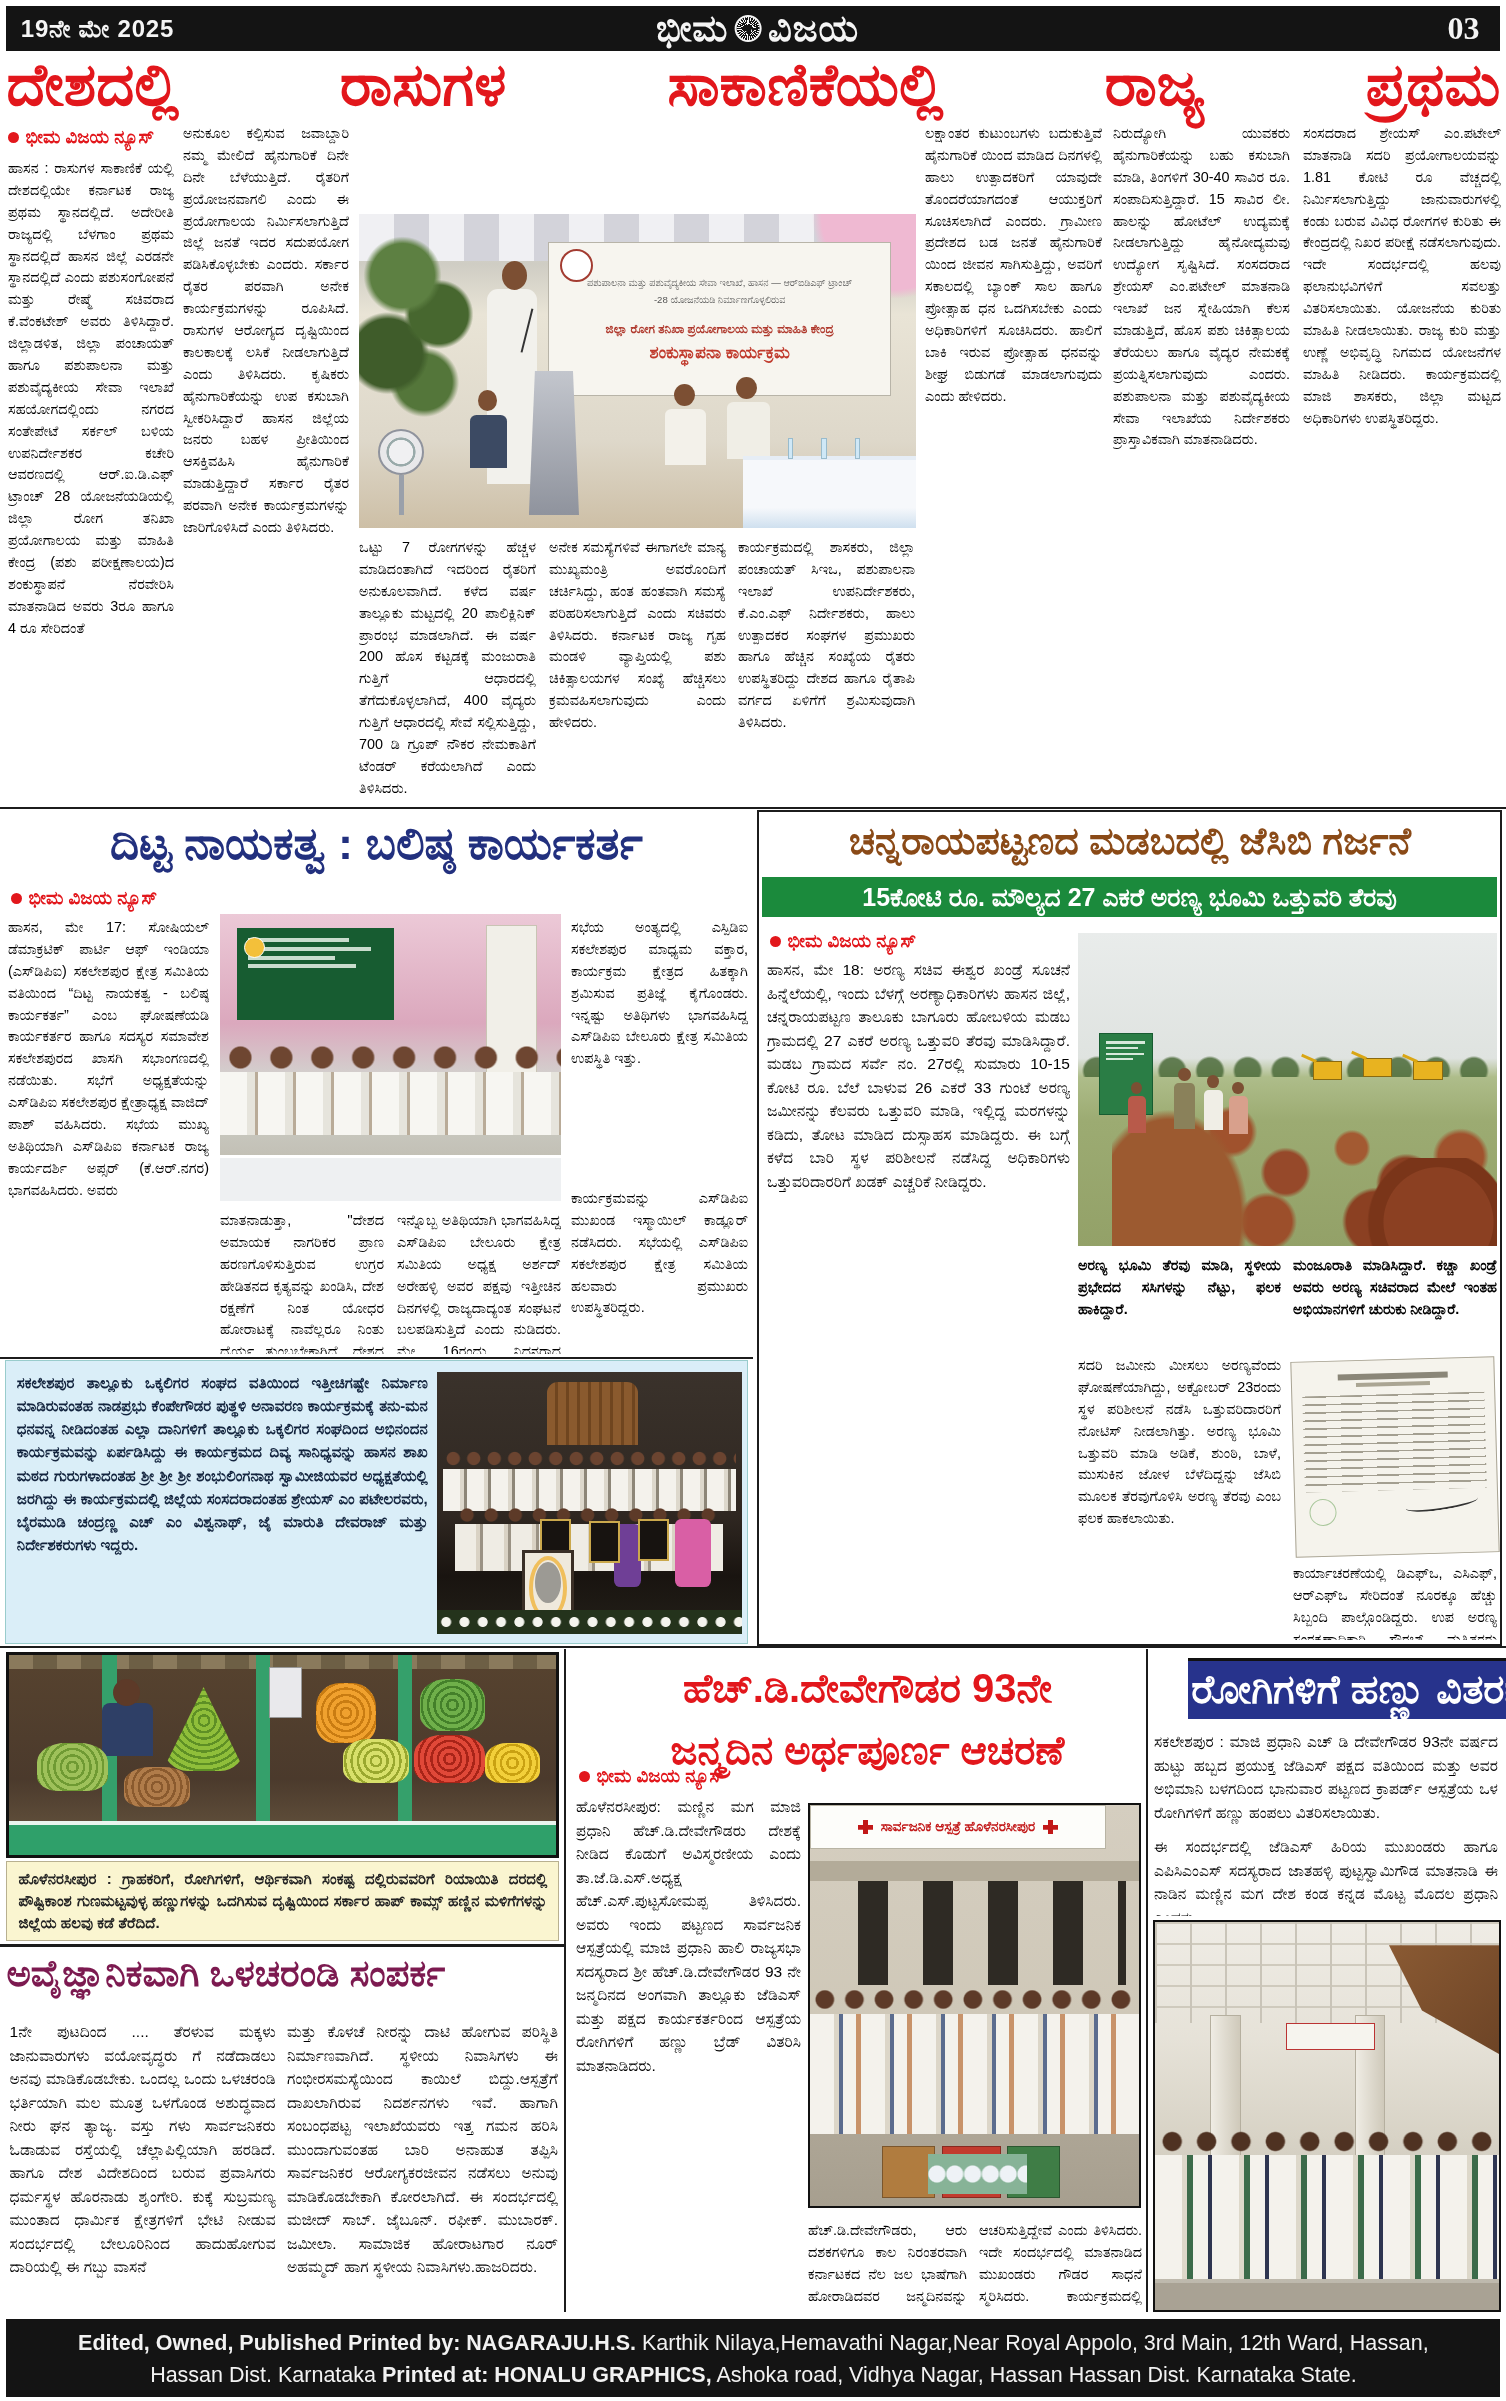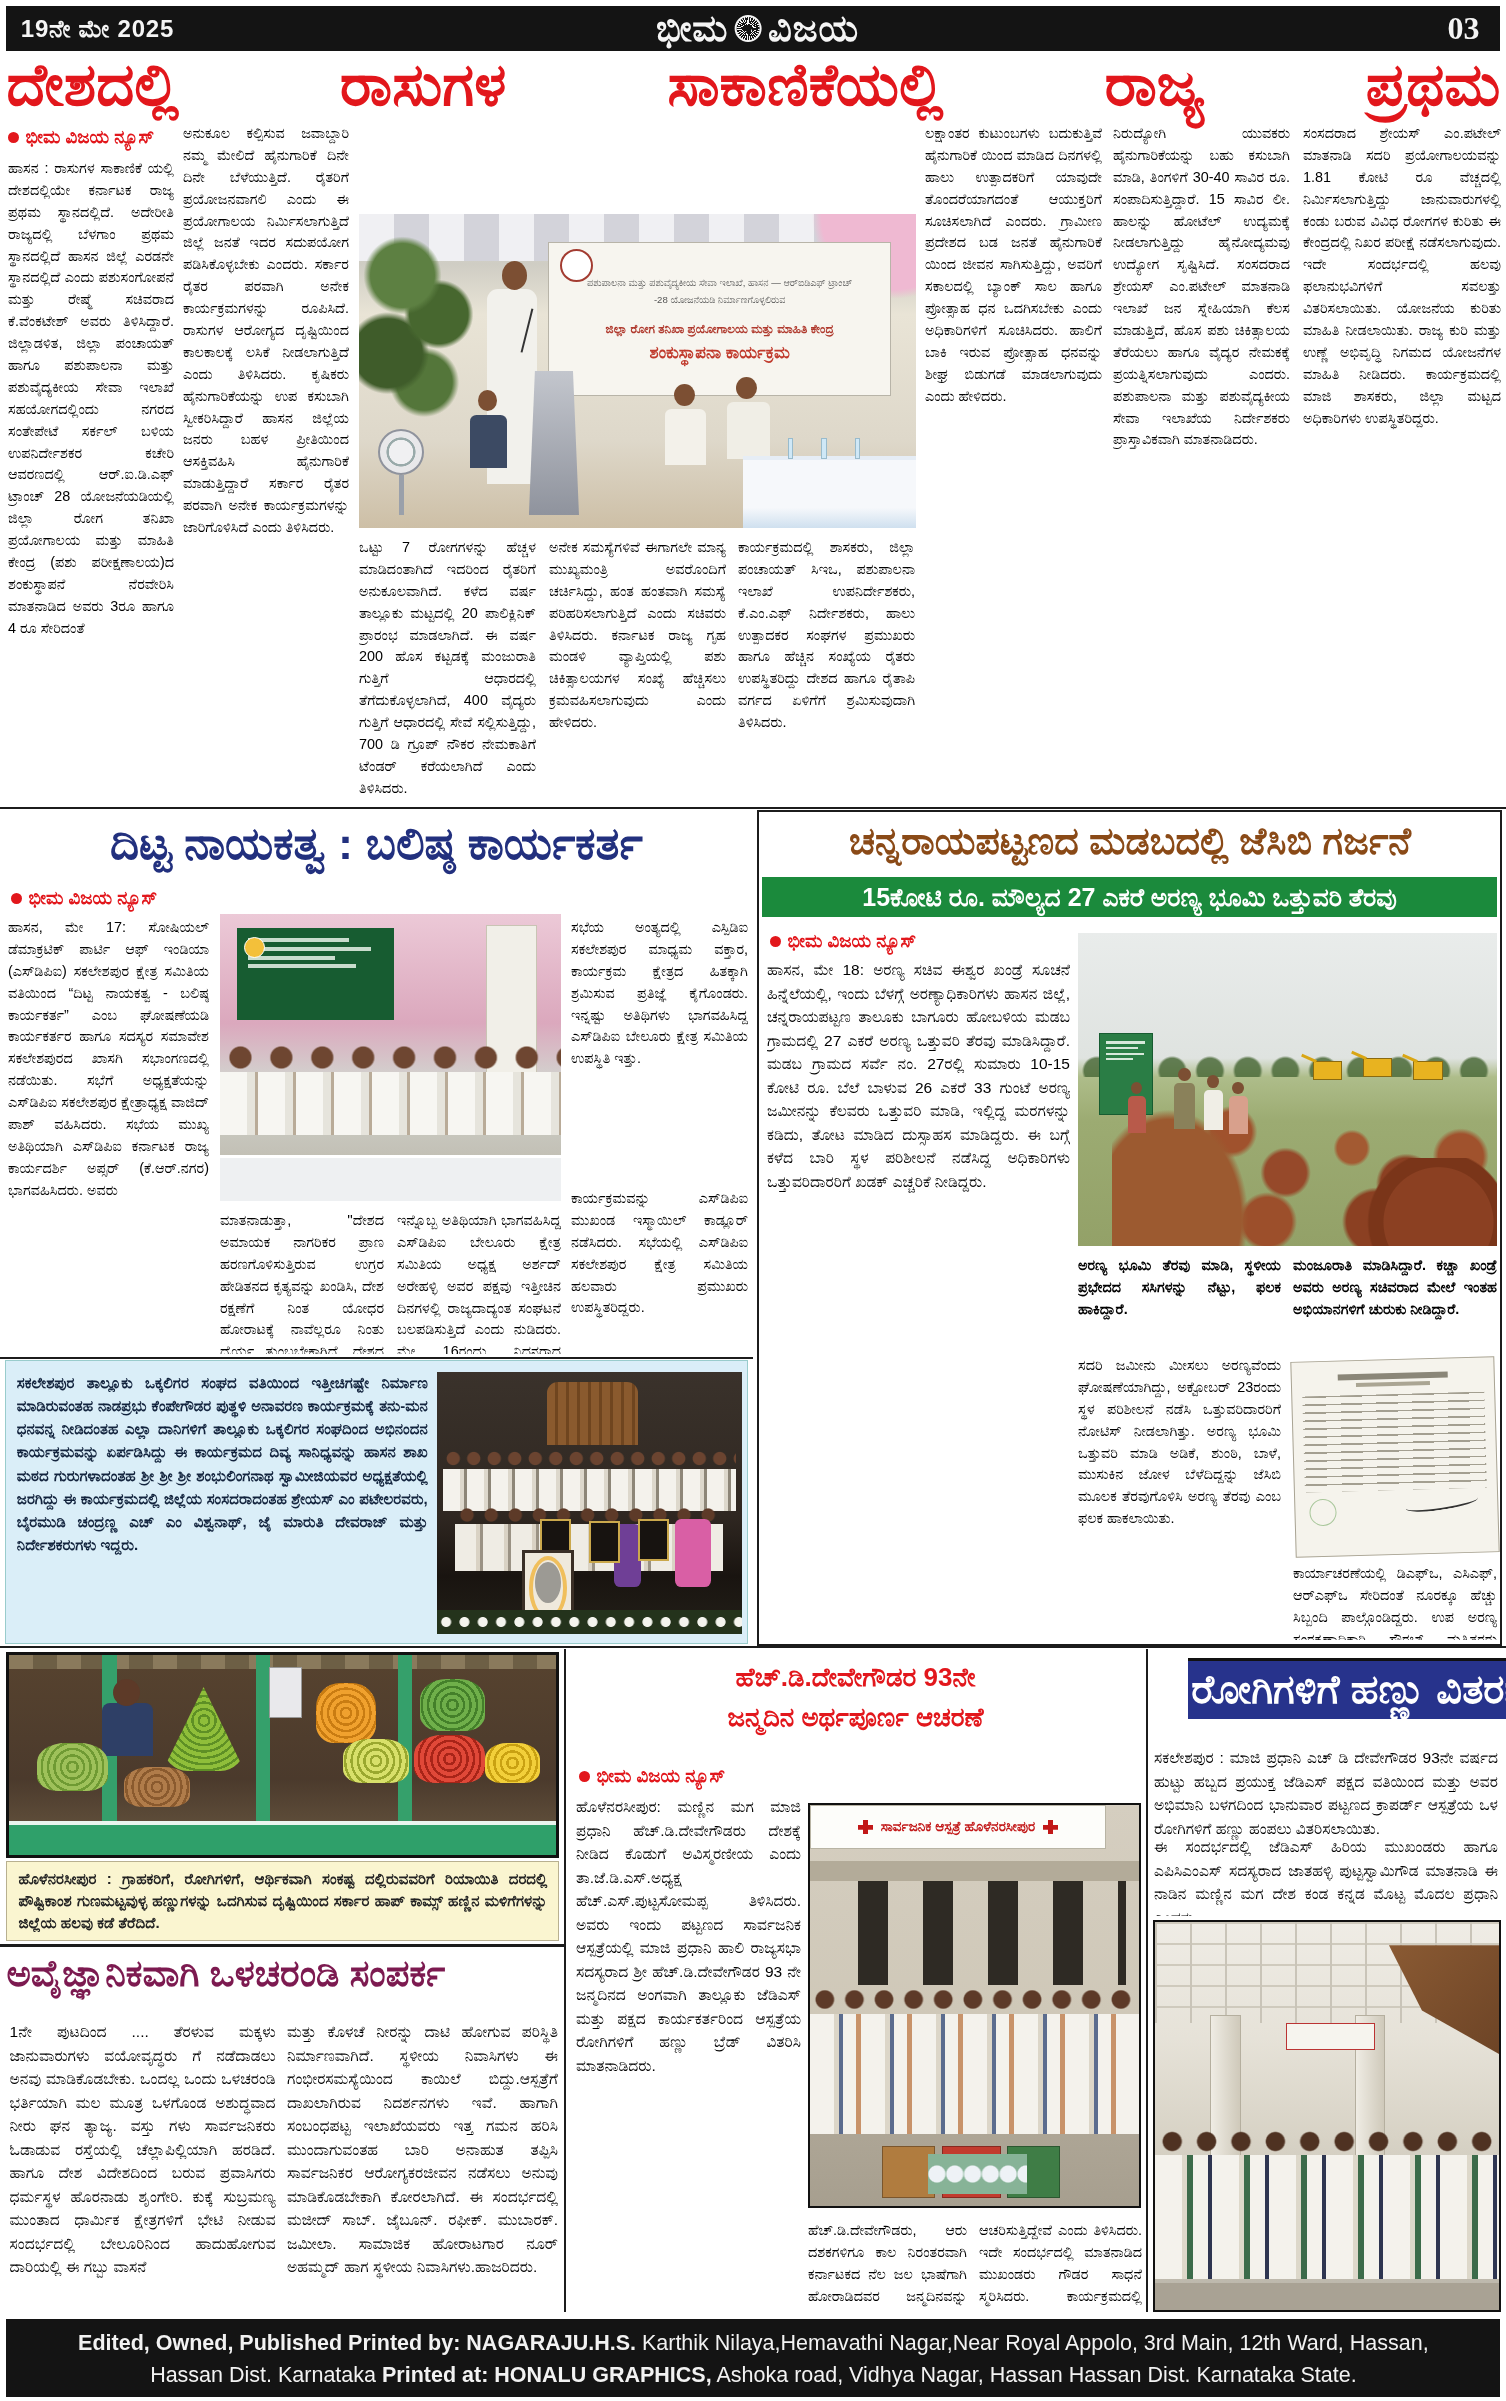--- a/index.html
+++ b/index.html
@@ -368,21 +368,21 @@
     <div class="ph p6-fruit" style="left:87%; top:44%; width:10%; height:20%; background:repeating-radial-gradient(circle, #f2cf3a 0 4px, #c9a112 4px 6.4px);"></div>
     <div class="ph p6-fruit" style="left:75%; top:12%; width:12%; height:26%; background:repeating-radial-gradient(circle, #6faf4a 0 4px, #44802a 4px 6.4px);"></div>
     <div class="ph p6-counter"></div>
   </div>
   <div class="caption-strip" style="left:6.4px; top:1861px; width:553px; height:80px;">ಹೊಳೆನರಸೀಪುರ : ಗ್ರಾಹಕರಿಗೆ, ರೋಗಿಗಳಿಗೆ, ಆರ್ಥಿಕವಾಗಿ ಸಂಕಷ್ಟ ದಲ್ಲಿರುವವರಿಗೆ ರಿಯಾಯಿತಿ ದರದಲ್ಲಿ ಪೌಷ್ಟಿಕಾಂಶ ಗುಣಮಟ್ಟವುಳ್ಳ ಹಣ್ಣುಗಳನ್ನು ಒದಗಿಸುವ ದೃಷ್ಟಿಯಿಂದ ಸರ್ಕಾರ ಹಾಪ್ ಕಾಮ್ಸ್ ಹಣ್ಣಿನ ಮಳಿಗೆಗಳನ್ನು ಜಿಲ್ಲೆಯ ಹಲವು ಕಡೆ ತೆರೆದಿದೆ.</div>
   <div class="rule-h" style="left:0; top:1944px; width:564px; height:3.2px;"></div>
   <div class="headline-maroon" style="left:6.4px; top:1953px; width:553px; font-size:37px;">ಅವೈಜ್ಞಾನಿಕವಾಗಿ ಒಳಚರಂಡಿ ಸಂಪರ್ಕ</div>
   <div class="col big" style="left:9.6px; top:2020px; width:266px; height:290px;">1ನೇ ಪುಟದಿಂದ .... ತೆರಳುವ ಮಕ್ಕಳು ಜಾನುವಾರುಗಳು ವಯೋವೃದ್ಧರು ಗೆ ನಡೆದಾಡಲು ಅನವು ಮಾಡಿಕೊಡಬೇಕು. ಒಂದಲ್ಲ ಒಂದು ಒಳಚರಂಡಿ ಭರ್ತಿಯಾಗಿ ಮಲ ಮೂತ್ರ ಒಳಗೊಂಡ ಅಶುದ್ಧವಾದ ನೀರು ಘನ ತ್ಯಾಜ್ಯ. ವಸ್ತು ಗಳು ಸಾರ್ವಜನಿಕರು ಓಡಾಡುವ ರಸ್ತೆಯಲ್ಲಿ ಚೆಲ್ಲಾಪಿಲ್ಲಿಯಾಗಿ ಹರಡಿದೆ. ಹಾಗೂ ದೇಶ ವಿದೇಶದಿಂದ ಬರುವ ಪ್ರವಾಸಿಗರು ಧರ್ಮಸ್ಥಳ ಹೊರನಾಡು ಶೃಂಗೇರಿ. ಕುಕ್ಕೆ ಸುಬ್ರಮಣ್ಯ ಮುಂತಾದ ಧಾರ್ಮಿಕ ಕ್ಷೇತ್ರಗಳಿಗೆ ಭೇಟಿ ನೀಡುವ ಸಂದರ್ಭದಲ್ಲಿ ಬೇಲೂರಿನಿಂದ ಹಾದುಹೋಗುವ ದಾರಿಯಲ್ಲಿ ಈ ಗಬ್ಬು ವಾಸನೆ</div>
   <div class="col big" style="left:287px; top:2020px; width:271px; height:290px;">ಮತ್ತು ಕೊಳಚೆ ನೀರನ್ನು ದಾಟಿ ಹೋಗುವ ಪರಿಸ್ಥಿತಿ ನಿರ್ಮಾಣವಾಗಿದೆ. ಸ್ಥಳೀಯ ನಿವಾಸಿಗಳು ಈ ಗಂಭೀರಸಮಸ್ಯೆಯಿಂದ ಕಾಯಿಲೆ ಬಿದ್ದು.ಆಸ್ಪತ್ರೆಗೆ ದಾಖಲಾಗಿರುವ ನಿದರ್ಶನಗಳು ಇವೆ. ಹಾಗಾಗಿ ಸಂಬಂಧಪಟ್ಟ ಇಲಾಖೆಯವರು ಇತ್ತ ಗಮನ ಹರಿಸಿ ಮುಂದಾಗುವಂತಹ ಬಾರಿ ಅನಾಹುತ ತಪ್ಪಿಸಿ ಸಾರ್ವಜನಿಕರ ಆರೋಗ್ಯಕರಜೀವನ ನಡೆಸಲು ಅನುವು ಮಾಡಿಕೊಡಬೇಕಾಗಿ ಕೋರಲಾಗಿದೆ. ಈ ಸಂದರ್ಭದಲ್ಲಿ ಮಜೀದ್ ಸಾಬ್. ಜೈಬೂನ್. ರಫೀಕ್. ಮುಬಾರಕ್. ಜಮೀಲಾ. ಸಾಮಾಜಿಕ ಹೋರಾಟಗಾರ ನೂರ್ ಅಹಮ್ಮದ್ ಹಾಗ ಸ್ಥಳೀಯ ನಿವಾಸಿಗಳು.ಹಾಜರಿದರು.</div>
 
-  <div class="headline-red" style="left:571px; top:1657px; width:569px; font-size:26px; line-height:1.55;">
+  <div class="headline-red" style="left:583px; top:1657px; width:569px; font-size:40px; line-height:1.55;">
     <div>ಹೆಚ್.ಡಿ.ದೇವೇಗೌಡರ 93ನೇ</div>
     <div>ಜನ್ಮದಿನ ಅರ್ಥಪೂರ್ಣ ಆಚರಣೆ</div>
   </div>
   <div class="byline" style="left:579px; top:1765px;">
     <span class="dot"></span>
     <span class="btxt">ಭೀಮ ವಿಜಯ ನ್ಯೂಸ್</span>
   </div>
   <div class="col big" style="left:576px; top:1795px; width:225px; height:515px;">ಹೊಳೆನರಸೀಪುರ: ಮಣ್ಣಿನ ಮಗ ಮಾಜಿ ಪ್ರಧಾನಿ ಹೆಚ್.ಡಿ.ದೇವೇಗೌಡರು ದೇಶಕ್ಕೆ ನೀಡಿದ ಕೊಡುಗೆ ಅವಿಸ್ಮರಣೀಯ ಎಂದು ತಾ.ಜೆ.ಡಿ.ಎಸ್.ಅಧ್ಯಕ್ಷ ಹೆಚ್.ಎಸ್.ಪುಟ್ಟಸೋಮಪ್ಪ ತಿಳಿಸಿದರು. ಅವರು ಇಂದು ಪಟ್ಟಣದ ಸಾರ್ವಜನಿಕ ಆಸ್ಪತ್ರೆಯಲ್ಲಿ ಮಾಜಿ ಪ್ರಧಾನಿ ಹಾಲಿ ರಾಜ್ಯಸಭಾ ಸದಸ್ಯರಾದ ಶ್ರೀ ಹೆಚ್.ಡಿ.ದೇವೇಗೌಡರ 93 ನೇ ಜನ್ಮದಿನದ ಅಂಗವಾಗಿ ತಾಲ್ಲೂಕು ಜೆಡಿಎಸ್ ಮತ್ತು ಪಕ್ಷದ ಕಾರ್ಯಕರ್ತರಿಂದ ಆಸ್ಪತ್ರೆಯ ರೋಗಿಗಳಿಗೆ ಹಣ್ಣು ಬ್ರೆಡ್ ವಿತರಿಸಿ ಮಾತನಾಡಿದರು.</div>
 
   <div id="photo7" class="photo" style="left:808px; top:1803px; width:333px; height:405px;">
@@ -397,21 +397,21 @@
     <div class="ph p7-bodies"></div>
     <div class="ph p7-crate" style="left:22%; width:16%; background:#b07c3f;"></div>
     <div class="ph p7-crate" style="left:40%; width:18%; background:#c23b2e;"></div>
     <div class="ph p7-crate" style="left:60%; width:16%; background:#3f7d46;"></div>
     <div class="ph p7-bags"></div>
   </div>
   <div class="col" style="left:808px; top:2220px; width:159px; height:91px;">ಹೆಚ್.ಡಿ.ದೇವೇಗೌಡರು, ಆರು ದಶಕಗಳಿಗೂ ಕಾಲ ನಿರಂತರವಾಗಿ ಕರ್ನಾಟಕದ ನೆಲ ಜಲ ಭಾಷೆಗಾಗಿ ಹೋರಾಡಿದವರ ಜನ್ಮದಿನವನ್ನು ಅರ್ಥಪೂರ್ಣವಾಗಿ</div>
   <div class="col" style="left:979px; top:2220px; width:163px; height:91px;">ಆಚರಿಸುತ್ತಿದ್ದೇವೆ ಎಂದು ತಿಳಿಸಿದರು. ಇದೇ ಸಂದರ್ಭದಲ್ಲಿ ಮಾತನಾಡಿದ ಮುಖಂಡರು ಗೌಡರ ಸಾಧನೆ ಸ್ಮರಿಸಿದರು. ಕಾರ್ಯಕ್ರಮದಲ್ಲಿ ಹಲವರು ಉಪಸ್ಥಿತರಿದ್ದರು.</div>
 
   <div class="blueband" style="left:1151px; top:1658px; width:349px; height:61px; font-size:40px; line-height:56px;margin-left:37px;">ರೋಗಿಗಳಿಗೆ ಹಣ್ಣು ವಿತರಣೆ</div>
-  <div class="col big" style="left:1154px; top:1730px; width:344px; height:104px;margin-top:16px;">ಸಕಲೇಶಪುರ : ಮಾಜಿ ಪ್ರಧಾನಿ ಎಚ್ ಡಿ ದೇವೇಗೌಡರ 93ನೇ ವರ್ಷದ ಹುಟ್ಟು ಹಬ್ಬದ ಪ್ರಯುಕ್ತ ಜೆಡಿಎಸ್ ಪಕ್ಷದ ವತಿಯಿಂದ ಮತ್ತು ಅವರ ಅಭಿಮಾನಿ ಬಳಗದಿಂದ ಭಾನುವಾರ ಪಟ್ಟಣದ ಕ್ರಾಪರ್ಡ್ ಆಸ್ಪತ್ರೆಯ ಒಳ ರೋಗಿಗಳಿಗೆ ಹಣ್ಣು ಹಂಪಲು ವಿತರಿಸಲಾಯಿತು.</div>
+  <div class="col big" style="left:1154px; top:1730px; width:344px; height:104px;">ಸಕಲೇಶಪುರ : ಮಾಜಿ ಪ್ರಧಾನಿ ಎಚ್ ಡಿ ದೇವೇಗೌಡರ 93ನೇ ವರ್ಷದ ಹುಟ್ಟು ಹಬ್ಬದ ಪ್ರಯುಕ್ತ ಜೆಡಿಎಸ್ ಪಕ್ಷದ ವತಿಯಿಂದ ಮತ್ತು ಅವರ ಅಭಿಮಾನಿ ಬಳಗದಿಂದ ಭಾನುವಾರ ಪಟ್ಟಣದ ಕ್ರಾಪರ್ಡ್ ಆಸ್ಪತ್ರೆಯ ಒಳ ರೋಗಿಗಳಿಗೆ ಹಣ್ಣು ಹಂಪಲು ವಿತರಿಸಲಾಯಿತು.</div>
   <div class="col big" style="left:1154px; top:1835px; width:344px; height:81px;">ಈ ಸಂದರ್ಭದಲ್ಲಿ ಜೆಡಿಎಸ್ ಹಿರಿಯ ಮುಖಂಡರು ಹಾಗೂ ಎಪಿಸಿಎಂಎಸ್ ಸದಸ್ಯರಾದ ಜಾತಹಳ್ಳಿ ಪುಟ್ಟಸ್ವಾಮಿಗೌಡ ಮಾತನಾಡಿ ಈ ನಾಡಿನ ಮಣ್ಣಿನ ಮಗ ದೇಶ ಕಂಡ ಕನ್ನಡ ಮೊಟ್ಟ ಮೊದಲ ಪ್ರಧಾನಿ ಎಂದರು.</div>
 
   <div id="photo8" class="photo" style="left:1153px; top:1920px; width:348px; height:392px;">
     <div class="ph p8-beams"></div>
     <div class="ph p8-roof"></div>
     <div class="ph p8-pillar" style="left:16%;"></div>
     <div class="ph p8-pillar" style="left:58%;"></div>
     <div class="ph p8-sign"></div>
     <div class="ph p8-heads"></div>
     <div class="ph p8-bodies"></div>

